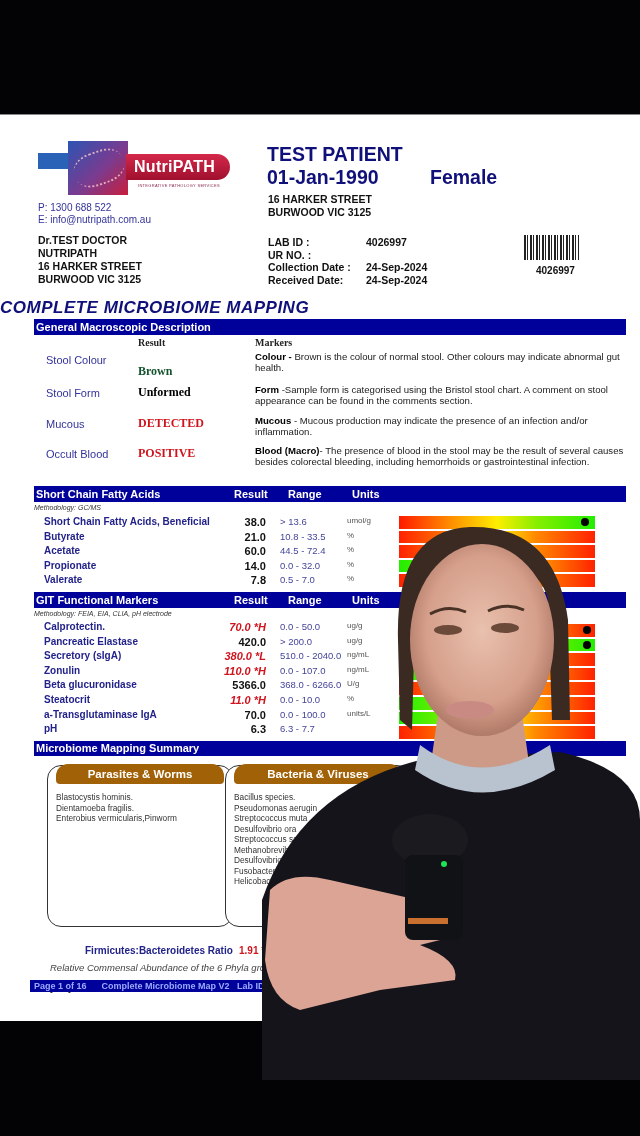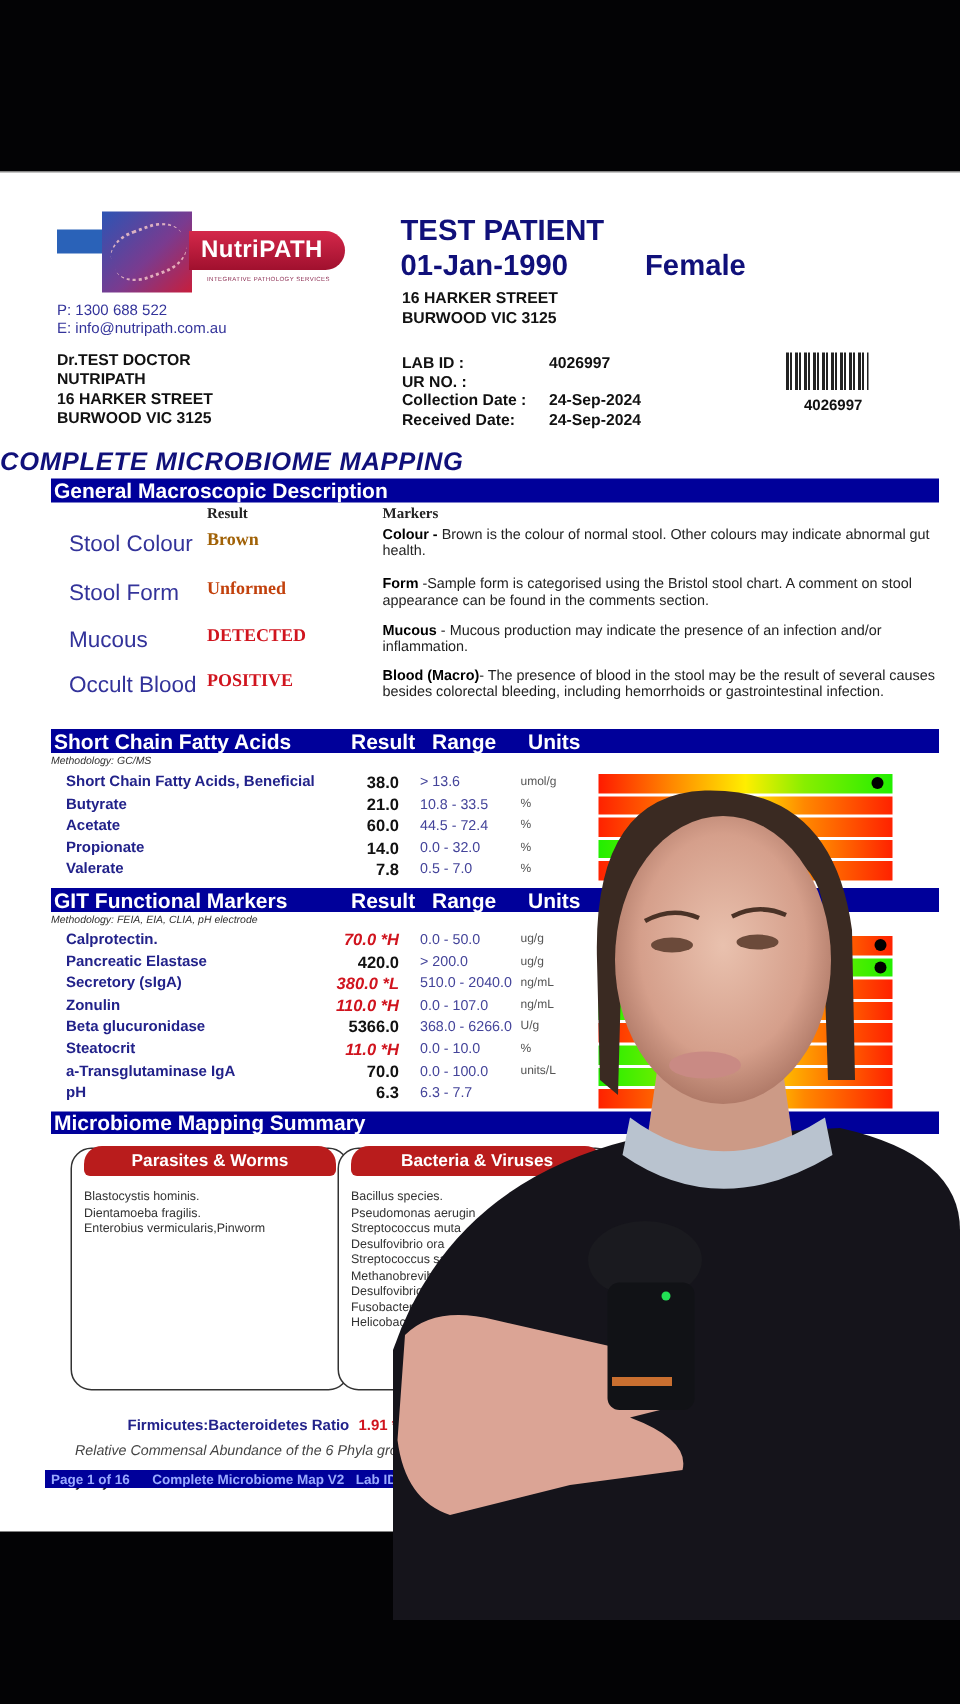--- a/index.html
+++ b/index.html
@@ -25,47 +25,47 @@
   .pt-addr { left: 268px; top: 78px; font-size: 10.5px; font-weight: bold; color: #111; line-height: 13px; }
 
   .lab { left: 268px; top: 121px; font-size: 10.5px; font-weight: bold; color: #111; line-height: 12.5px; }
   .lab .row { display: flex; }
   .lab .k { width: 98px; }
   #barcode { left: 524px; top: 120px; width: 55px; height: 25px; background: repeating-linear-gradient(90deg, #222 0 2px, #fff 2px 3px, #222 3px 4px, #fff 4px 6px); }
   .barcode-num { left: 536px; top: 150px; font-size: 10px; font-weight: bold; color: #111; }
 
   .main-title { left: 0; width: 640px; top: 183px; text-align: left; font-size: 17px; font-weight: bold; font-style: italic; color: #10107a; letter-spacing: .5px; }
 
-  .bar { position: absolute; left: 34px; width: 592px; height: 16px; background: #00009a; color: #fff; font-weight: bold; font-size: 14px; line-height: 16px; padding-left: 2px; }
+  .bar { position: absolute; left: 34px; width: 592px; height: 16px; background: #00009a; color: #fff; font-weight: bold; font-size: 11px; line-height: 16px; padding-left: 2px; }
   .bar .cols { position: absolute; top: 0; }
 
   
   .macro-hdr { font-family: "Liberation Serif", serif; font-size: 10px; font-weight: bold; color: #222; }
-  .macro-lbl { left: 46px; font-size: 15px; color: #33339a; }
+  .macro-lbl { left: 46px; font-size: 11px; color: #33339a; }
   .macro-res { left: 138px; font-family: "Liberation Serif", serif; font-weight: bold; font-size: 12px; }
   .macro-desc { left: 255px; width: 370px; font-size: 9.6px; color: #222; line-height: 11px; }
   .macro-desc b { color: #000; }
 
   .method { left: 34px; font-size: 7px; font-style: italic; color: #333; }
   .trow { position: absolute; left: 44px; width: 340px; height: 14.5px; font-size: 10px; }
   .trow .n { position: absolute; left: 0; font-weight: bold; color: #22228a; }
   .trow .r { position: absolute; right: 118px; font-weight: bold; color: #111; text-align: right; font-size: 11px; }
   .trow .r.flag { color: #d0141e; font-style: italic; }
   .trow .rg { position: absolute; left: 236px; color: #44449a; font-size: 9.5px; }
   .trow .u { position: absolute; left: 303px; color: #555; font-size: 8px; }
 
   .gauge { position: absolute; left: 399px; width: 196px; height: 12.5px; }
   .g-rgy { background: linear-gradient(90deg, #ff1a00 0%, #ff8800 25%, #ffee00 50%, #88ee00 70%, #22ee00 100%); }
   .g-ryr { background: linear-gradient(90deg, #ff2200 0%, #ff8800 30%, #ffee00 50%, #ff8800 70%, #ff2200 100%); }
   .g-gyr { background: linear-gradient(90deg, #22ee00 0%, #88ee00 30%, #ffee00 50%, #ff8800 75%, #ff2200 100%); }
   .dot { position: absolute; width: 8px; height: 8px; border-radius: 50%; background: #000; top: 2px; }
 
   
   .box { position: absolute; top: 765px; width: 186px; height: 162px; border: 1.5px solid #333; border-radius: 14px; background: #fff; }
-  .box-hdr { position: absolute; top: -2px; left: 8px; width: 168px; height: 20px; background: #b91c1c; border-radius: 12px 12px 4px 4px; color: #fff; font-weight: bold; font-size: 11.5px; text-align: center; line-height: 20px; }
+  .box-hdr { position: absolute; top: -2px; left: 8px; width: 168px; height: 20px; background: #a16207; border-radius: 12px 12px 4px 4px; color: #fff; font-weight: bold; font-size: 11.5px; text-align: center; line-height: 20px; }
   .box ul { list-style: none; position: absolute; top: 26px; left: 8px; font-size: 8.3px; color: #333; line-height: 10.5px; }
 
   .phyla-title { left: 40px; top: 820px; font-size: 8.5px; font-weight: bold; font-style: italic; color: #111; margin-top: 48px; }
   .phyla-name { left: 53px; top: 830px; font-size: 10px; font-weight: bold; color: #22228a; padding-left: 32px; }
   .phyla-val { left: 239px; top: 830px; font-size: 10px; font-weight: bold; color: #d0141e; }
   .phyla-note { left: 50px; top: 847px; font-size: 9.5px; font-style: italic; color: #444; white-space: nowrap; }
   .footer { left: 30px; top: 865px; width: 380px; height: 12px; background: #00009a; color: #9aaaff; font-size: 9px; font-weight: bold; line-height: 12px; padding-left: 4px; white-space: nowrap; }
 
   
   #presenter { position: absolute; left: 0; top: 0; width: 640px; height: 1136px; pointer-events: none; }
@@ -122,24 +122,24 @@
     <div id="barcode" class="abs"></div>
     <div class="abs barcode-num">4026997</div>
 
     <div class="abs main-title">COMPLETE MICROBIOME MAPPING</div>
 
     <div class="bar" style="top:204px"><span>General Macroscopic Description</span></div>
     <div class="abs macro-hdr" style="left:138px;top:222px">Result</div>
     <div class="abs macro-hdr" style="left:255px;top:222px">Markers</div>
     <div id="macro-rows">
         <div class="abs macro-lbl" style="top:239px">Stool Colour</div>
-       <div class="abs macro-res" style="top:237px;color:#a16207">Brown</div>
+       <div class="abs macro-res" style="top:249px;color:#14532d">Brown</div>
        <div class="abs macro-desc" style="top:236px"><b>Colour -</b><span>  Brown is the colour of normal stool. Other colours may indicate abnormal gut health.</span></div>
         <div class="abs macro-lbl" style="top:272px">Stool Form</div>
-       <div class="abs macro-res" style="top:270px;color:#c2410c">Unformed</div>
+       <div class="abs macro-res" style="top:270px;color:#000000">Unformed</div>
        <div class="abs macro-desc" style="top:269px"><b>Form</b><span> -Sample form is categorised using the Bristol stool chart. A comment on stool appearance can be found in the comments section.</span></div>
         <div class="abs macro-lbl" style="top:303px">Mucous</div>
        <div class="abs macro-res" style="top:301px;color:#d0141e">DETECTED</div>
        <div class="abs macro-desc" style="top:300px"><b>Mucous</b><span> -  Mucous production may indicate the presence of an infection and/or inflammation.</span></div>
         <div class="abs macro-lbl" style="top:333px">Occult Blood</div>
        <div class="abs macro-res" style="top:331px;color:#d0141e">POSITIVE</div>
        <div class="abs macro-desc" style="top:330px"><b>Blood (Macro)</b><span>- The presence of blood in the stool may be the result of several causes besides colorectal bleeding, including hemorrhoids or gastrointestinal infection.</span></div>
       </div>
 
     <div class="bar" style="top:371px">

